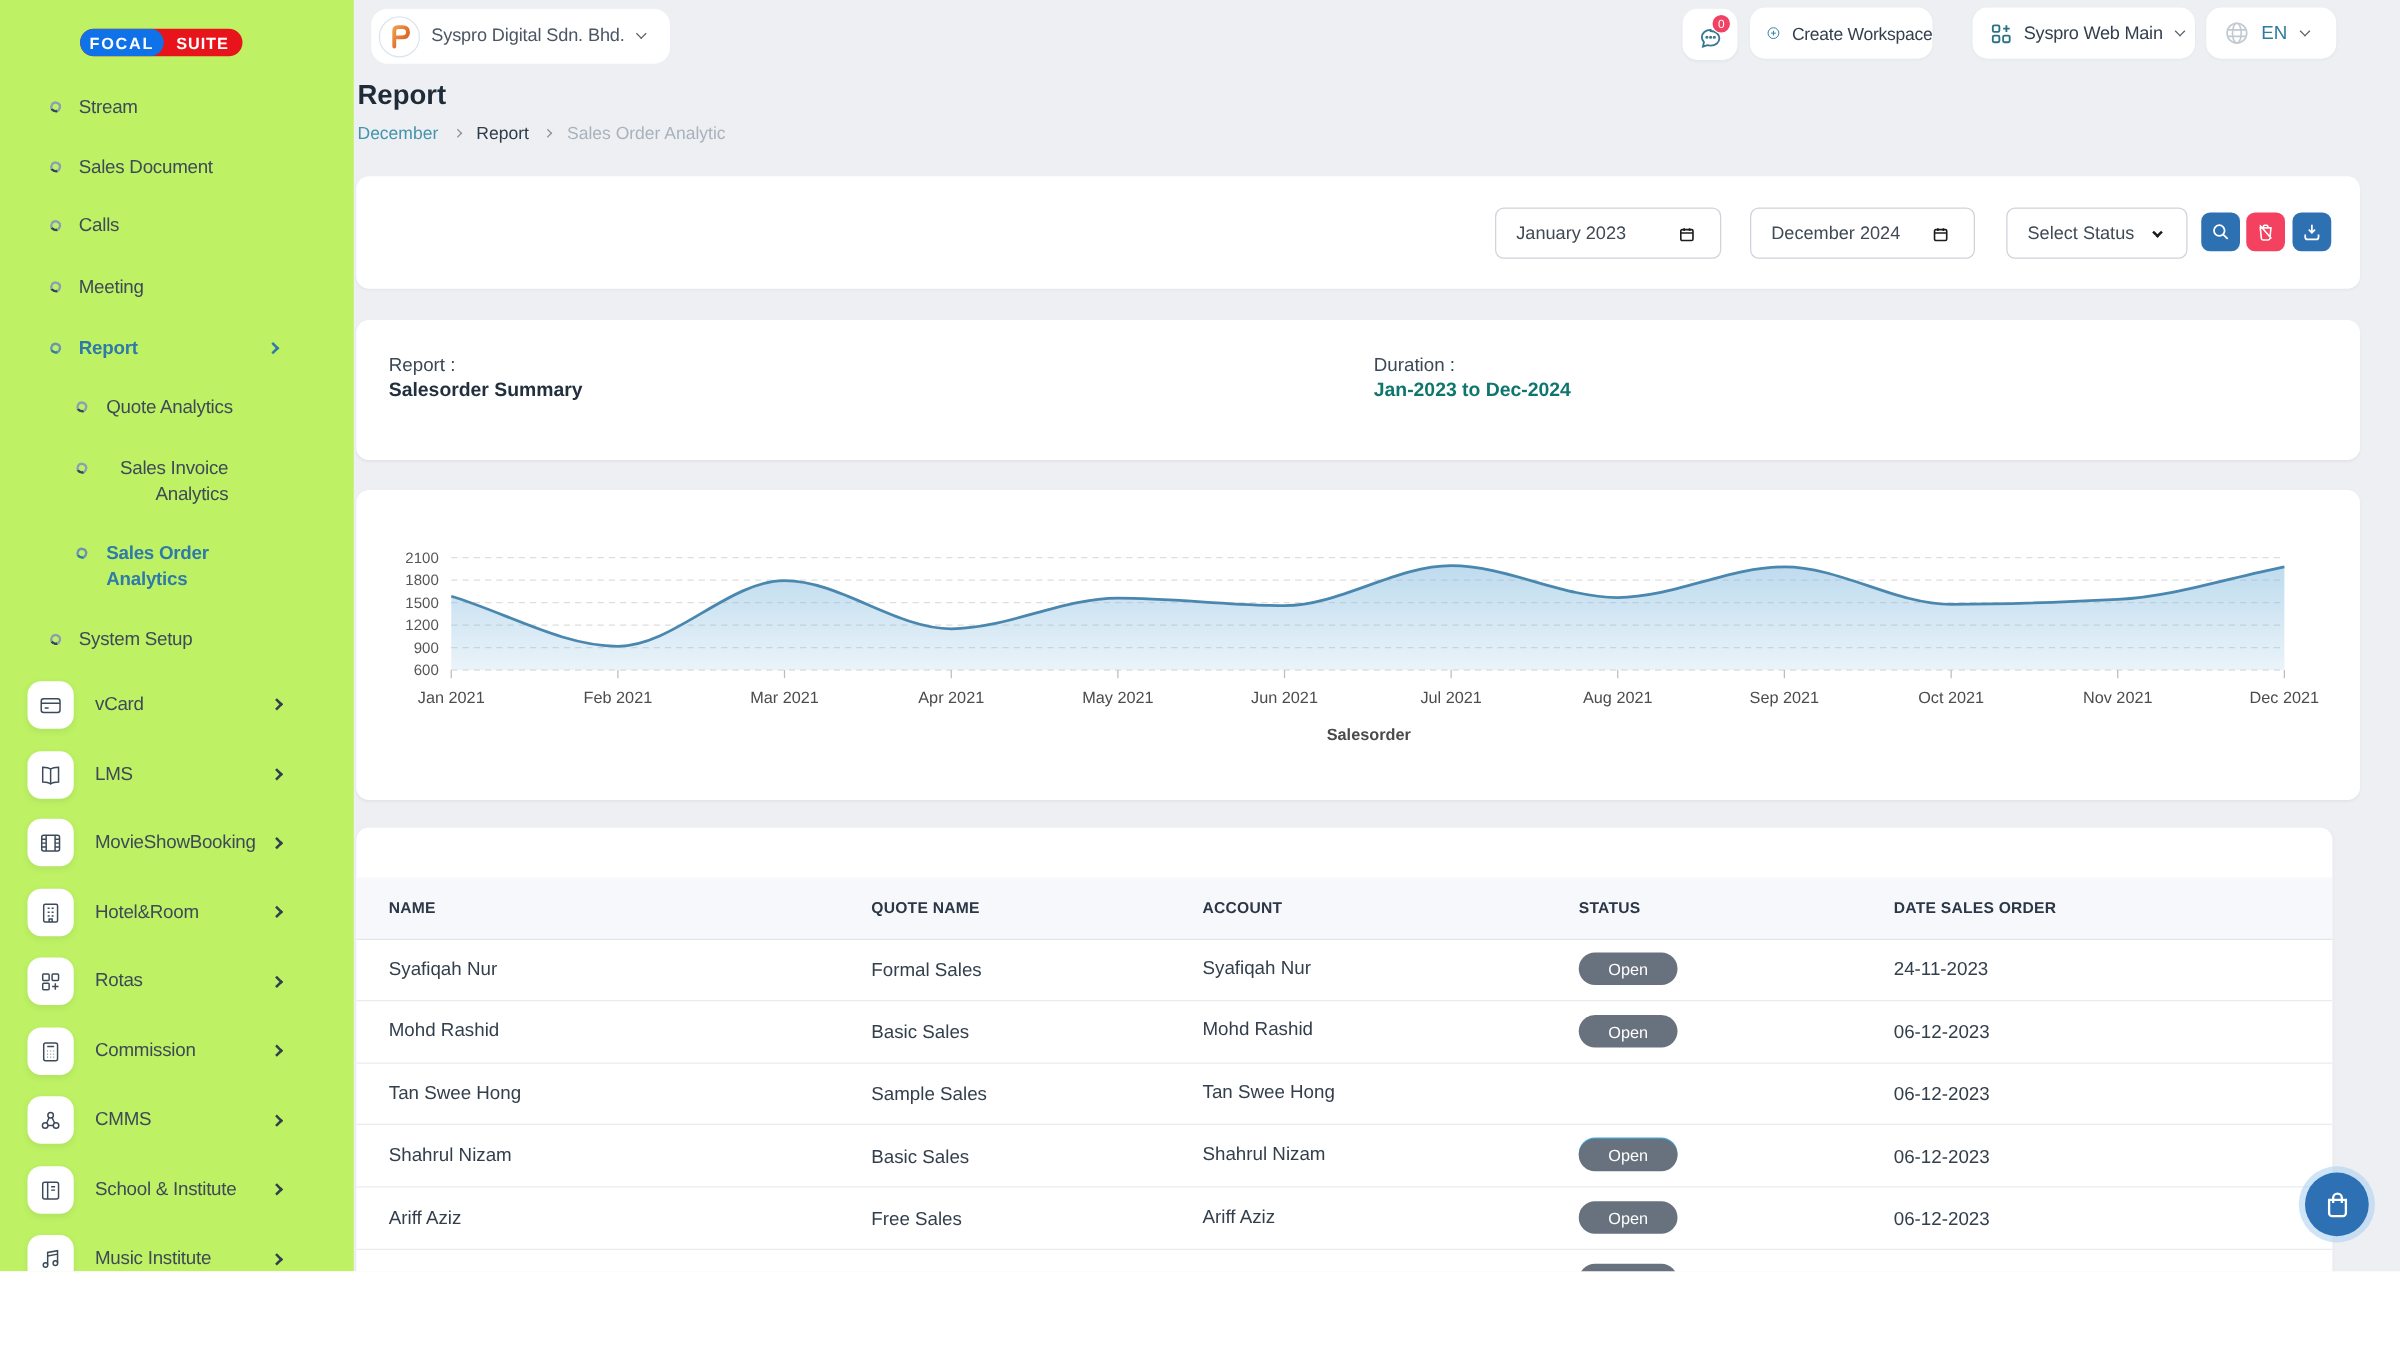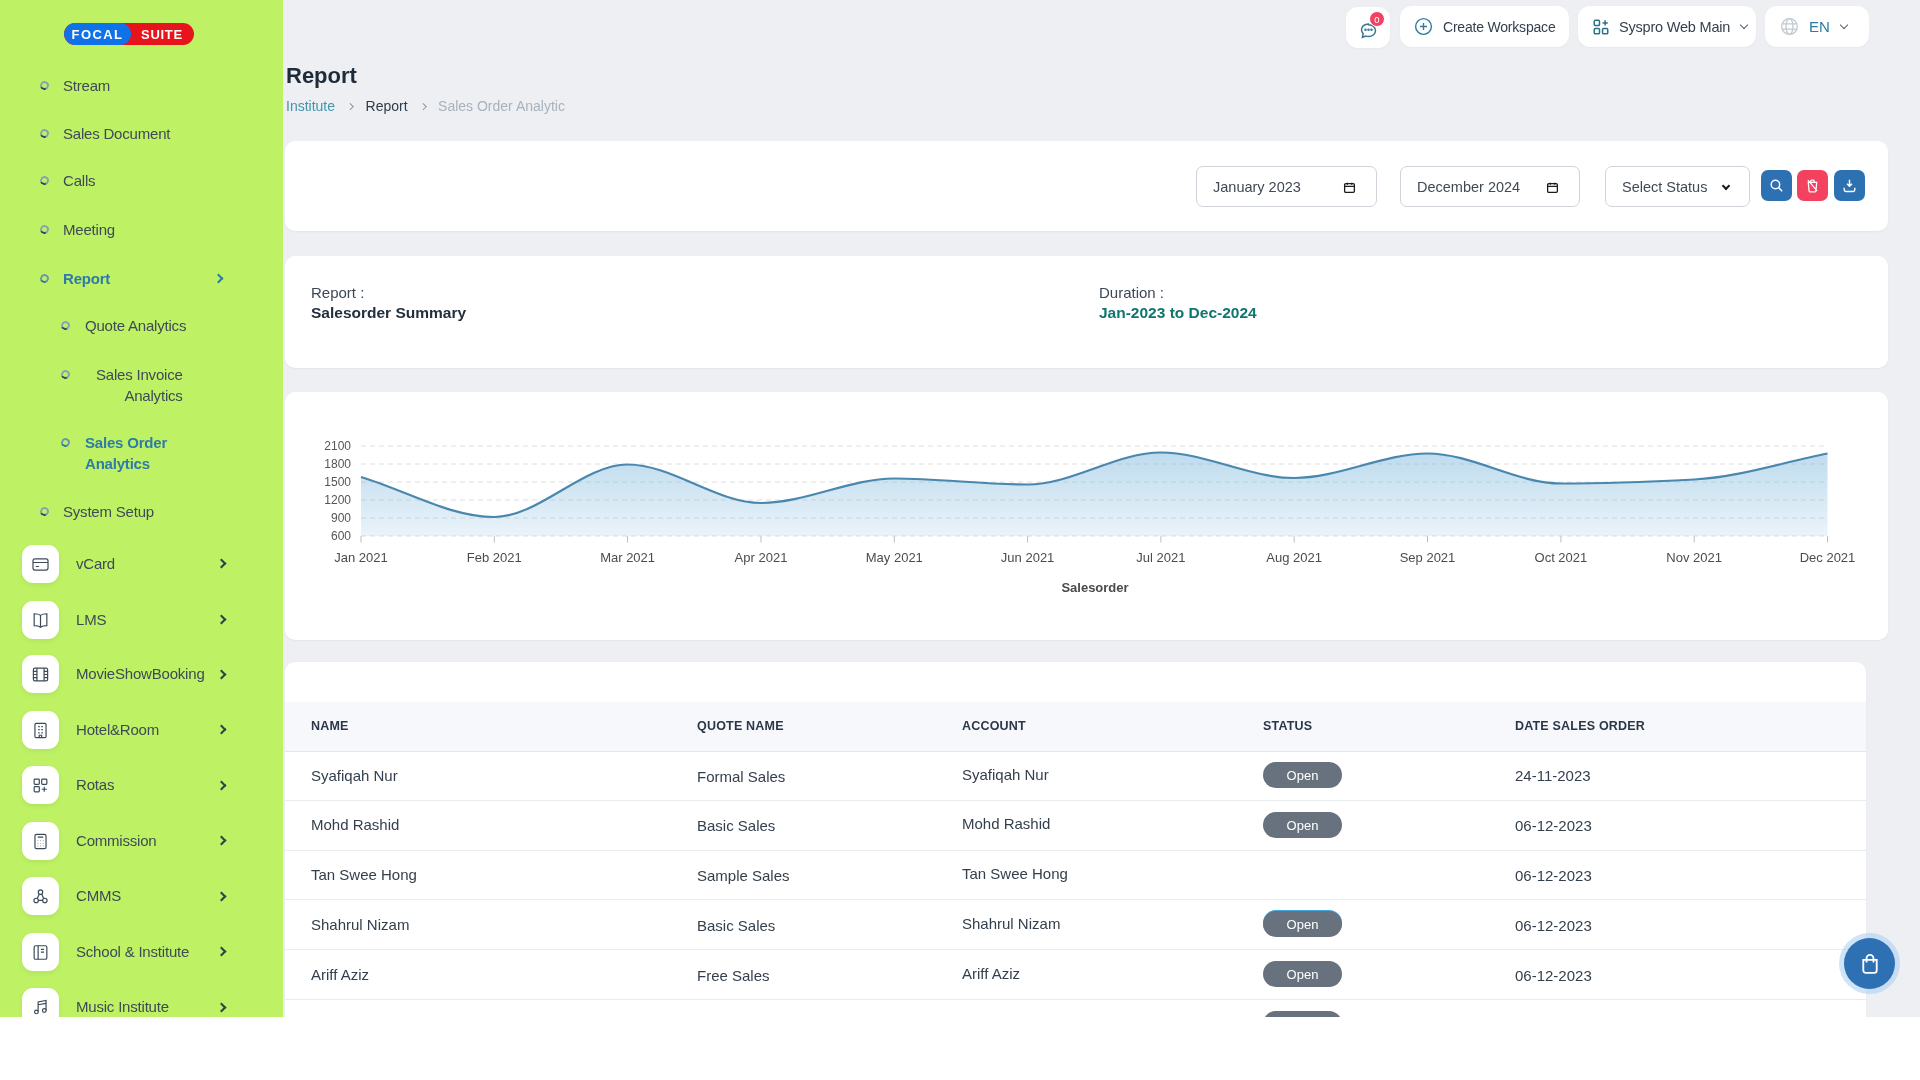--- a/index.html
+++ b/index.html
@@ -133,30 +133,45 @@
           <path d="M9 17.5V5l10-1.8v12.5"></path>
           <circle cx="6.8" cy="17.6" r="2.3"></circle>
           <circle cx="16.8" cy="15.8" r="2.3"></circle>
           <path d="M9 8.5l10-1.8"></path>
         </svg>
       </div>
     <div class="mi" style="left:76px;top:996px;">Music Institute</div>
       <span class="chev" style="left:218px;top:1004px;"></span>
   </div>
 
+  <div class="wpill">
+    <div class="avatar">
+      <svg width="22" height="22" viewBox="0 0 24 24">
+          <defs>
+            <linearGradient id="pg" x1="0" y1="0" x2="1" y2="1">
+              <stop offset="0" stop-color="#f29a4a"></stop>
+              <stop offset="1" stop-color="#d4541c"></stop>
+            </linearGradient>
+          </defs>
+          <path d="M7 21 L7 7 Q7 4 11 4 L14 4 Q19 4 19 8.5 Q19 13 13.5 13 L9.5 13" fill="none" stroke="url(#pg)" stroke-width="3.4" stroke-linecap="round"></path>
+        </svg>
+    </div>
+    <div style="margin-left:9px;font-size:14.5px;letter-spacing:-.1px;color:#4b5563;">Syspro Digital Sdn. Bhd.</div>
+    <span class="chev" style="position:static;margin-left:10px;transform:rotate(135deg);width:6px;height:6px;border-width:1.8px;border-color:#55606c;margin-top:-4px;"></span>
+  </div>
   <div class="tbtn" style="left:1346px;top:7px;width:44px;height:41px;justify-content:center;">
     <svg style="margin-top:5px;" width="21" height="21" viewBox="0 0 24 24" fill="none" stroke="#38788f" stroke-width="1.7">
         <path d="M12 4.5c-4.7 0-8 3-8 6.7 0 1.7.7 3.2 1.9 4.4L5 19.8l4-1.4c.9.3 1.9.4 3 .4 4.7 0 8-3 8-6.6s-3.3-6.7-8-6.7z"></path>
         <circle cx="8.6" cy="11.2" r=".6" fill="#38788f"></circle>
         <circle cx="12" cy="11.2" r=".6" fill="#38788f"></circle>
         <circle cx="15.4" cy="11.2" r=".6" fill="#38788f"></circle>
       </svg>
     <div style="position:absolute;left:23px;top:4px;width:16px;height:16px;border-radius:50%;background:#ef4265;border:1.5px solid #fff;color:#fff;font-size:9.5px;display:flex;align-items:center;justify-content:center;">0</div>
   </div>
-  <div class="tbtn" style="left:1400px;top:6px;width:169px;height:41px;padding-left:13px;">
+  <div class="tbtn" style="left:1400px;top:6px;width:146px;height:41px;padding-left:13px;">
     <svg width="21" height="21" viewBox="0 0 24 24" fill="none" stroke="#2e7d9e" stroke-width="1.6">
         <circle cx="12" cy="12" r="9"></circle>
         <path d="M12 8v8M8 12h8"></path>
       </svg>
     <span style="margin-left:9px;font-size:14px;letter-spacing:-.2px;color:#333f4d;">Create Workspace</span>
   </div>
   <div class="tbtn" style="left:1578px;top:6px;width:178px;height:41px;padding-left:14px;">
     <svg width="18" height="18" viewBox="0 0 24 24" fill="none" stroke="#2c7286" stroke-width="2">
         <rect x="3" y="3" width="7" height="7" rx="1.5"></rect>
         <rect x="3" y="14" width="7" height="7" rx="1.5"></rect>
@@ -171,21 +186,21 @@
         <circle cx="12" cy="12" r="9"></circle>
         <ellipse cx="12" cy="12" rx="4" ry="9"></ellipse>
         <path d="M3.5 9h17M3.5 15h17"></path>
       </svg>
     <span style="margin-left:9px;font-size:15px;color:#2e7d9e;">EN</span>
     <span class="chev" style="position:static;margin-left:11px;transform:rotate(135deg);width:6px;height:6px;border-width:1.8px;border-color:#55606c;margin-top:-4px;"></span>
   </div>
 
   <div class="abs" style="left:286px;top:63px;font-size:22px;font-weight:bold;color:#1e2b38;">Report</div>
   <div class="abs" style="left:286px;top:98px;font-size:14px;color:#48525c;display:flex;align-items:center;">
-    <span style="color:#4494ab;">Institute</span>
+    <span style="color:#4494ab;">December</span>
     <span class="chev" style="position:static;width:4.5px;height:4.5px;border-width:1.5px;border-color:#8a949e;margin:0 13px;"></span>
     <span style="color:#2e3c49;">Report</span>
     <span class="chev" style="position:static;width:4.5px;height:4.5px;border-width:1.5px;border-color:#8a949e;margin:0 13px;"></span>
     <span style="color:#a9b2bc;">Sales Order Analytic</span>
   </div>
 
   <div class="card" style="left:285px;top:141px;width:1603px;height:90px;"></div>
   <div class="inp" style="left:1196px;top:166px;width:181px;">January 2023
     <svg style="position:absolute;right:20px;top:14px;" width="13" height="13" viewBox="0 0 24 24" fill="none" stroke="#1c1c1c" stroke-width="2.4">
         <rect x="3" y="5" width="18" height="16" rx="2"></rect>

